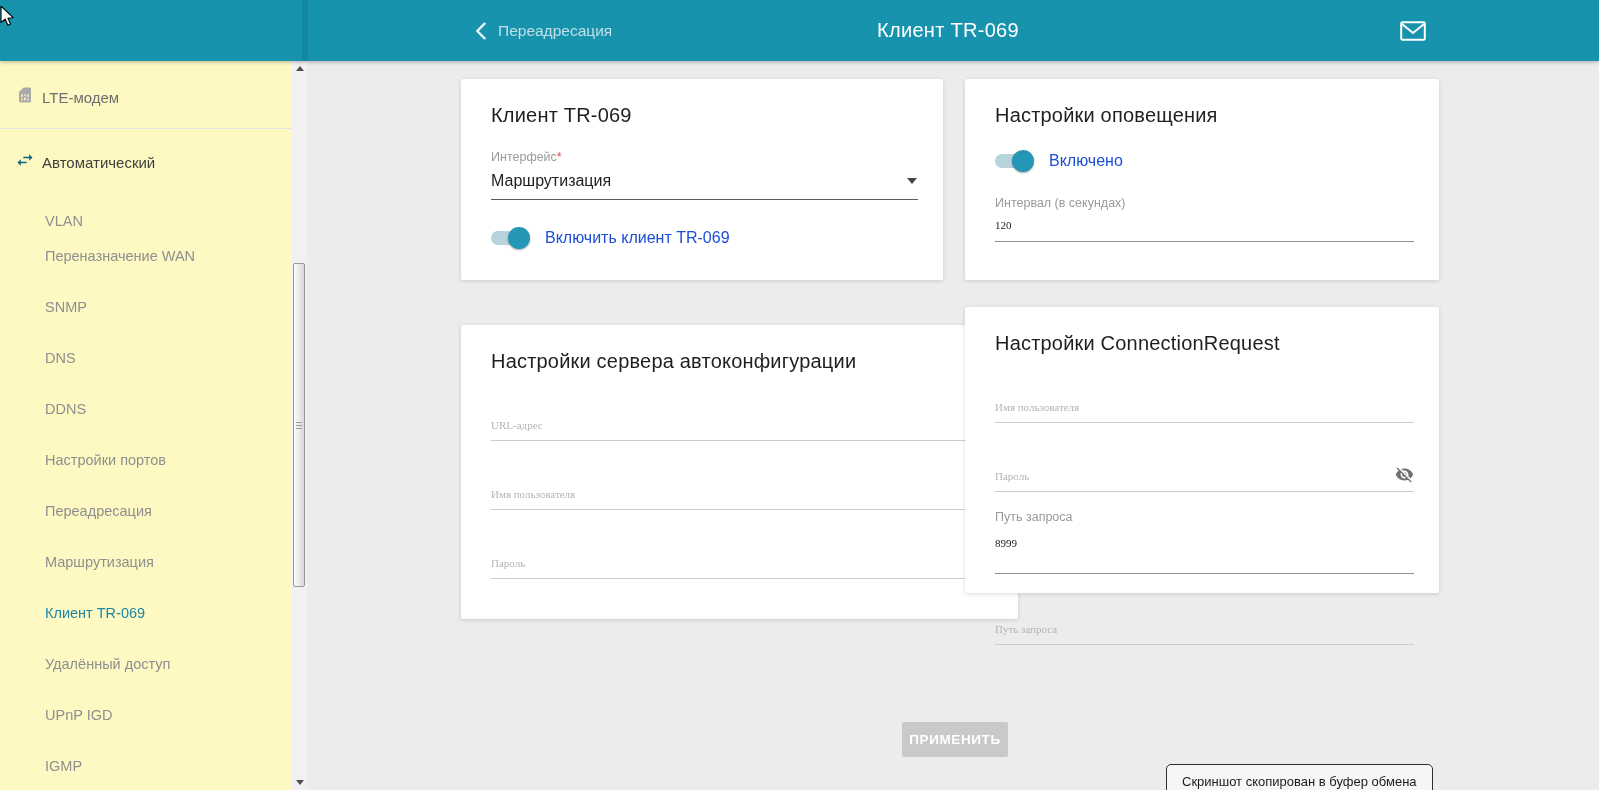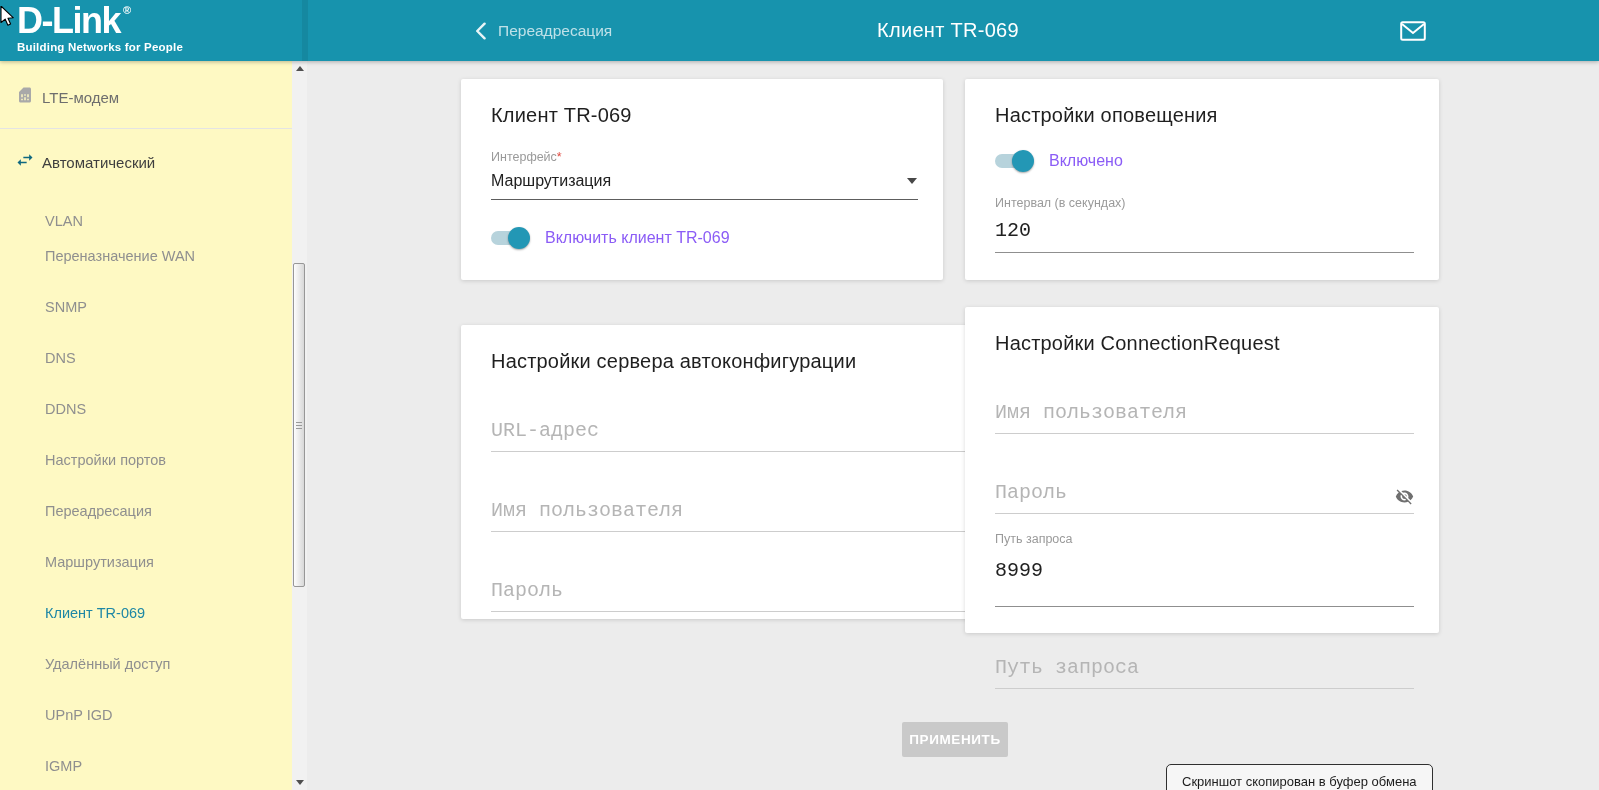--- a/index.html
+++ b/index.html
@@ -64,40 +64,40 @@
     background:#9a9a9a; box-shadow:0 3px 0 #9a9a9a, 0 6px 0 #9a9a9a; }
 
   
   .card {
     position:absolute; background:#fff; border-radius:2px;
     box-shadow:0 1px 4px rgba(0,0,0,.15); padding:0 25px 0 30px;
   }
   #card-tr069   { left:461px; top:79px;  width:482px; height:201px; }
   #card-inform  { left:965px; top:79px;  width:474px; height:201px; }
   #card-acs     { left:461px; top:325px; width:557px; height:294px; }
-  #card-connreq { left:965px; top:307px; width:474px; height:326px; }
+  #card-connreq { left:965px; top:307px; width:474px; height:286px; }
   .card-title { margin:24px 0 0; font-size:20px; font-weight:400; color:#1f1f1f; letter-spacing:.2px; line-height:24px; }
 
   .flabel { display:block; margin-top:23px; font-size:12.5px; color:#9a9a9a; line-height:15px; }
   .req { color:#e0493f; }
 
   .select-row { position:relative; margin-top:7px; border-bottom:1px solid #5d5d5d; padding-bottom:9px; cursor:pointer; }
   .select-value { font-size:16px; color:#212121; line-height:18px; }
   .caret { position:absolute; right:1px; top:6px; width:0; height:0;
     border-left:5px solid transparent; border-right:5px solid transparent; border-top:6px solid #474747; }
 
   .toggle-row { display:flex; align-items:center; gap:18px; height:22px; }
-  .toggle-label { font-size:16px; color:#8b5cf6; }
+  .toggle-label { font-size:16px; color:#1d4ed8; }
   .switch { position:relative; width:36px; height:14px; border-radius:7px; background:#b7d3dc; cursor:pointer; flex:none; }
   .switch .knob { position:absolute; right:-3px; top:-4px; width:22px; height:22px; border-radius:50%;
     background:#2397b5; box-shadow:0 1px 2px rgba(0,0,0,.35); }
 
   .finput {
     display:block; width:100%; border:0; outline:0; background:transparent;
-    font-family:Liberation Mono, monospace; font-size:20px; color:#212121; padding:0 0 9px 0;
+    font-family:Liberation Serif, serif; font-size:11px; color:#212121; padding:0 0 9px 0;
     border-bottom:1px solid #8f8f8f; border-radius:0;
   }
   .finput::placeholder { color:#b5b5b5; opacity:1; }
   .finput.empty { border-bottom-color:#cdcdcd; }
   .pfield { position:relative; }
   .eye { position:absolute; right:0; bottom:8px; width:19px; height:19px; cursor:pointer; }
 
   
   .apply-btn {
     position:absolute; left:902px; top:722px; width:106px; height:35px;
@@ -110,24 +110,20 @@
     font-size:13px; color:#1c1c1c; white-space:nowrap; z-index:8;
   }
   .cursor { position:absolute; left:0; top:6px; z-index:10; pointer-events:none; }
 </style>
 </head>
 <body>
 
 <div class="page">
 
   <header class="topbar">
-    <div class="logo-block">
-      <div class="logo-text"><span>D-Link</span><span class="logo-reg">®</span></div>
-      <div class="logo-tagline">Building Networks for People</div>
-    </div>
     <div class="logo-edge"></div>
 
     <div class="back-link">
       <svg class="back-chevron" viewBox="0 0 16 22" fill="none">
         <path d="M13 2 L4 11 L13 20" stroke="#ffffff" stroke-width="3" stroke-linecap="round" stroke-linejoin="round" opacity="0.9"></path>
       </svg>
       <span>Переадресация</span>
     </div>
 
     <div class="page-title">Клиент TR-069</div>

